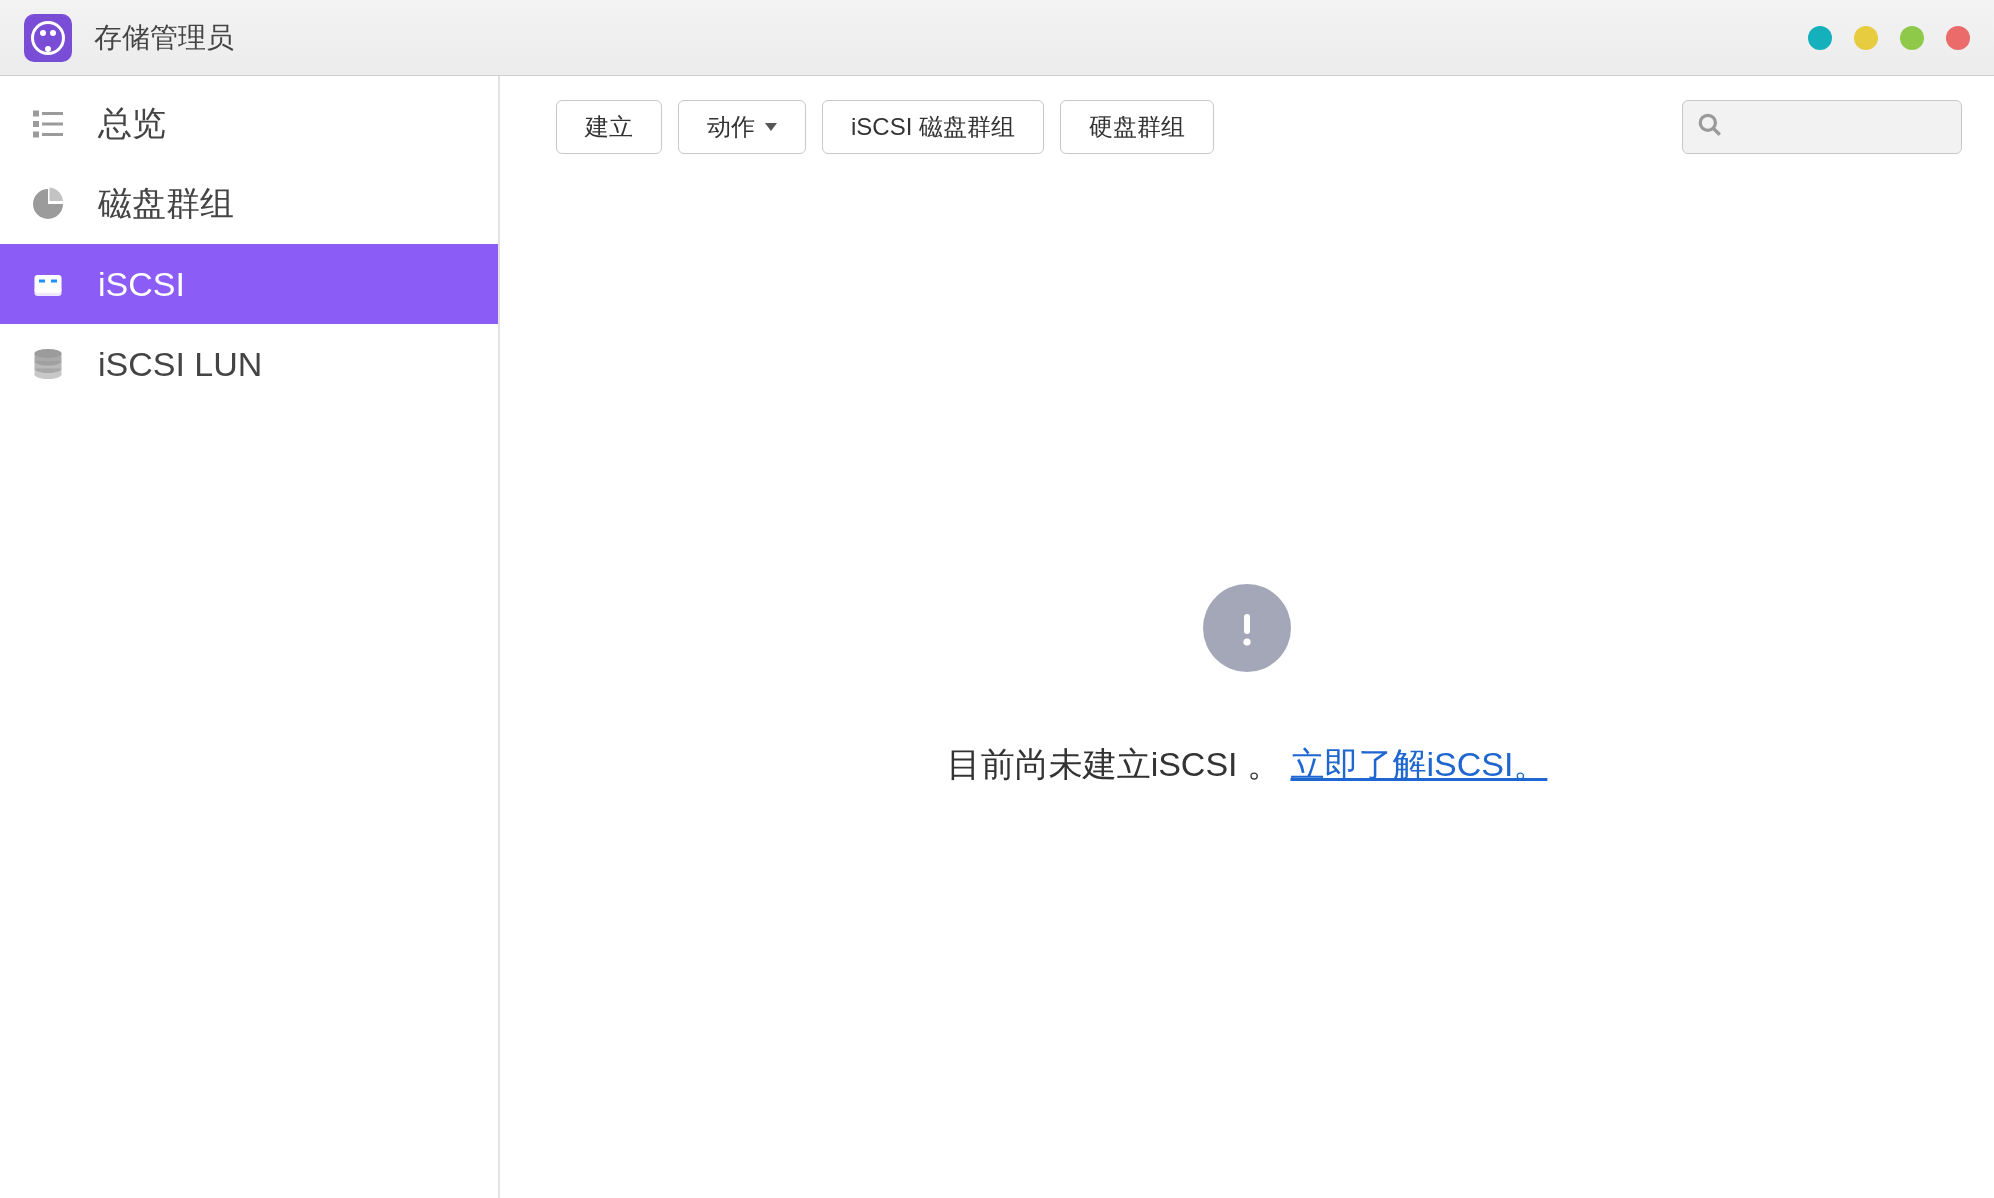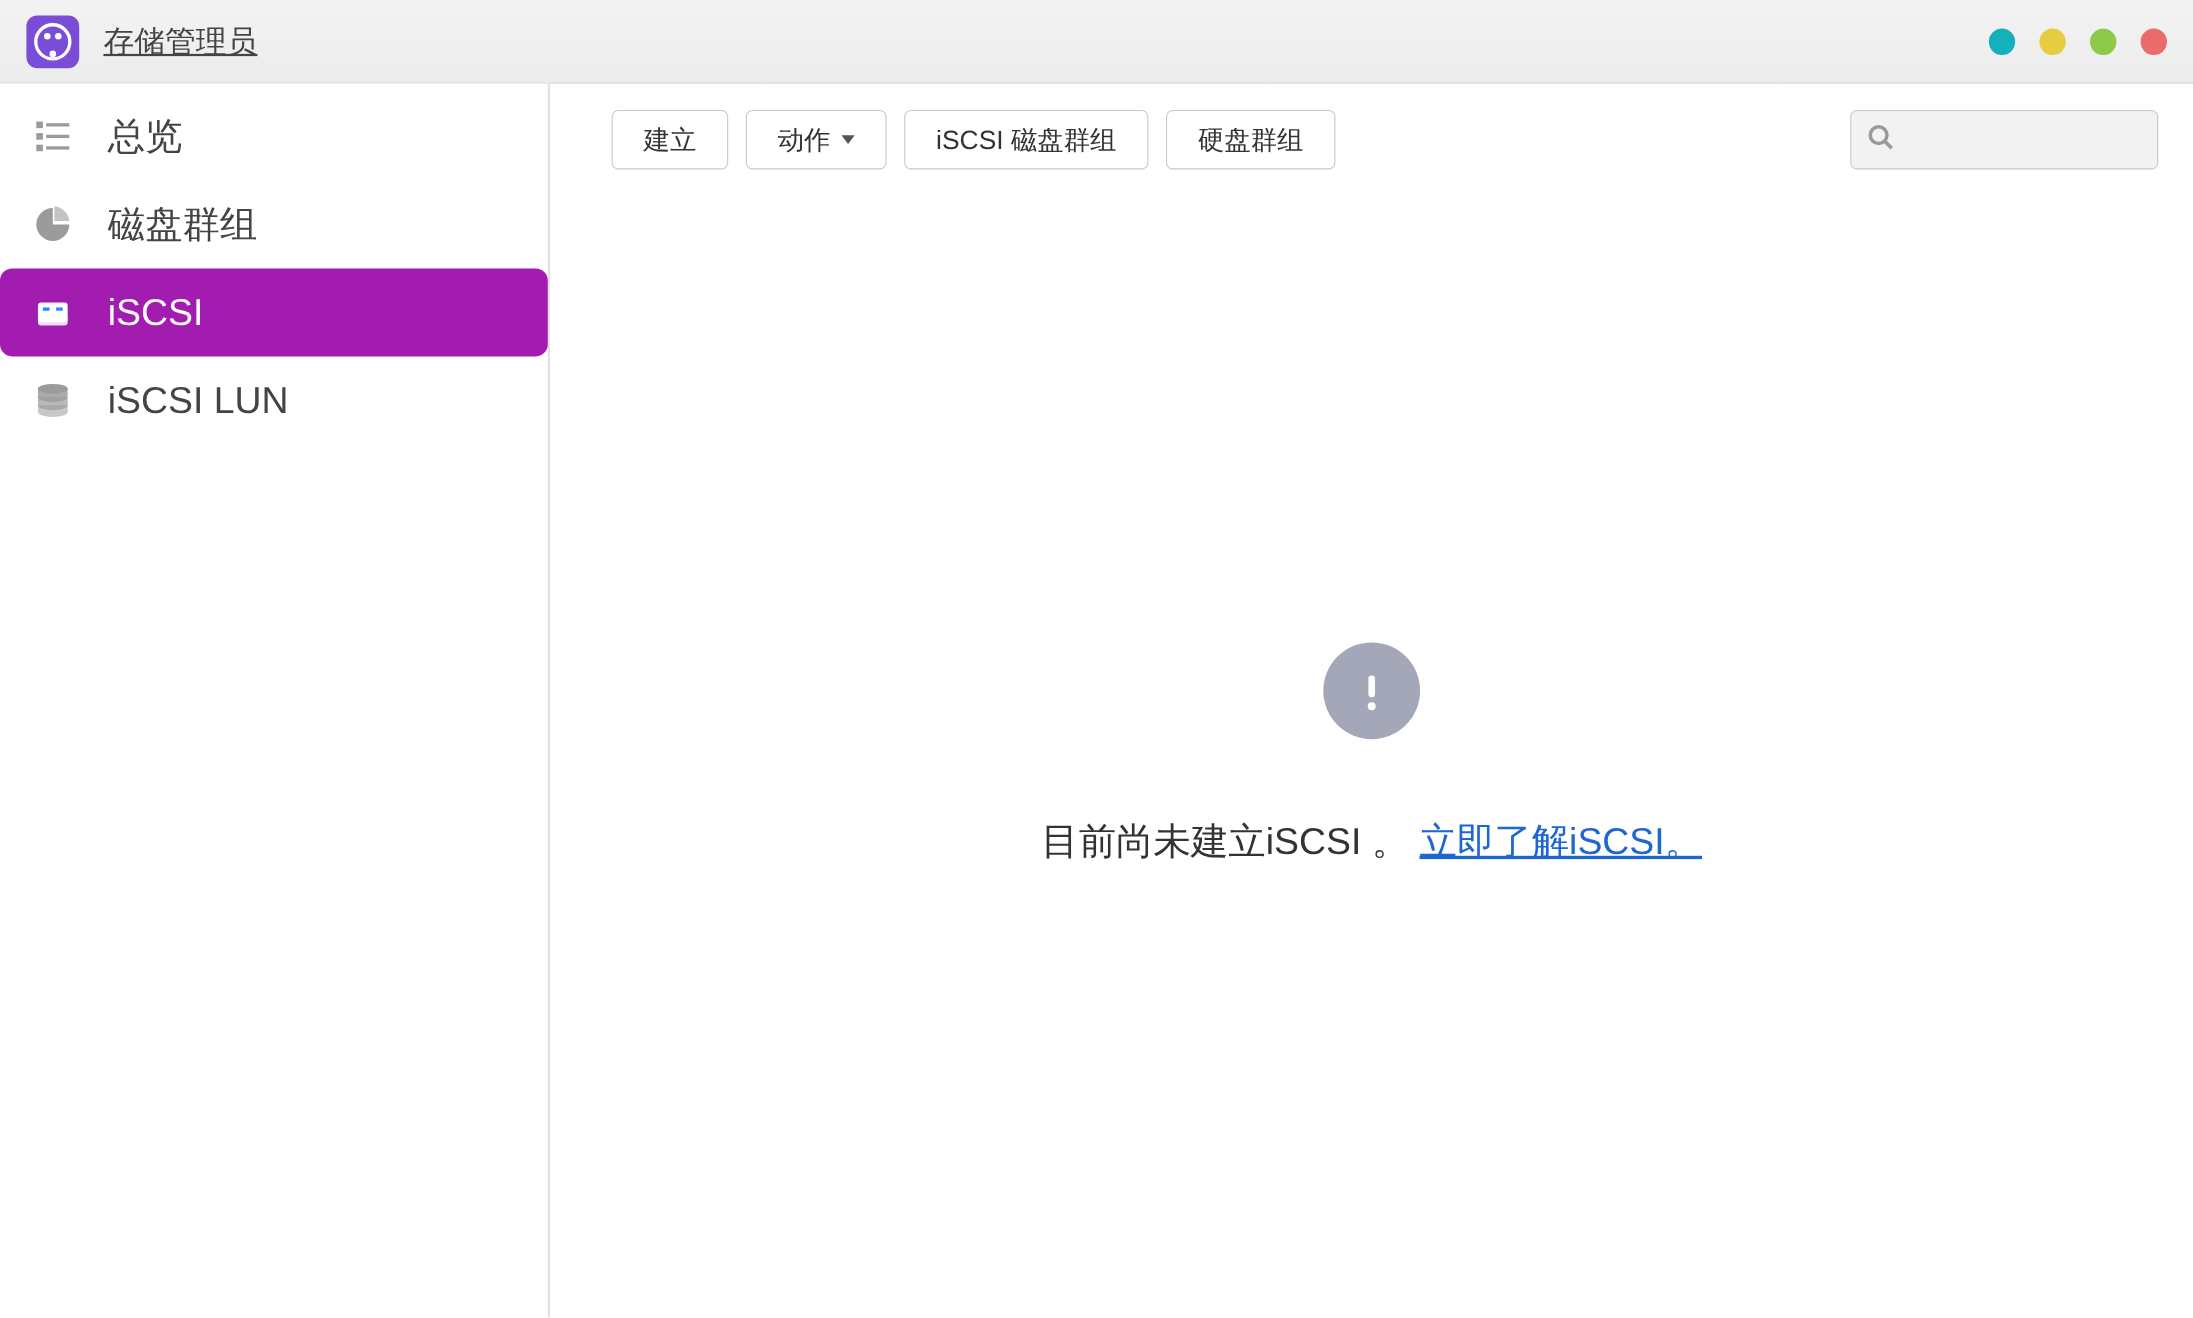--- a/index.html
+++ b/index.html
@@ -30,21 +30,21 @@
     position: relative;
   }
   .app-icon-inner::before,
   .app-icon-inner::after {
     content: ""; position: absolute; background: #fff; border-radius: 50%;
     width: 6px; height: 6px;
   }
   .app-icon-inner::before { top: 6px; left: 6px; }
   .app-icon-inner::after  { top: 6px; right: 6px; }
   .app-icon-dot { position:absolute; width:6px; height:6px; background:#fff; border-radius:50%; bottom:10px; left:50%; transform:translateX(-50%);}
-  .app-title { font-size: 28px; color: #444; text-decoration: underline; }
+  .app-title { font-size: 28px; color: #444; }
   .win-dots { margin-left: auto; display: flex; gap: 22px; }
   .win-dot { width: 24px; height: 24px; border-radius: 50%; }
   .win-dot.teal   { background: #14b1bd; }
   .win-dot.yellow { background: #e7cc3f; }
   .win-dot.green  { background: #8fc94a; }
   .win-dot.red    { background: #eb6b6b; }
 
   
   .body { flex: 1; display: flex; min-height: 0; }
 
@@ -63,23 +63,22 @@
     color: #444;
     cursor: pointer;
   }
   .side-item .icon-slot {
     width: 44px; height: 44px;
     margin-right: 28px;
     display: flex; align-items: center; justify-content: center;
     color: #9b9b9b;
   }
   .side-item.active {
-    background: #a21caf;
+    background: #8b5cf6;
     color: #fff;
-    border-radius: 11px;
   }
   .side-item.active .icon-slot { color: #fff; }
 
   
   .main { flex: 1; display: flex; flex-direction: column; }
   .toolbar {
     display: flex; align-items: center;
     padding: 24px 32px 10px 56px;
     gap: 16px;
   }

